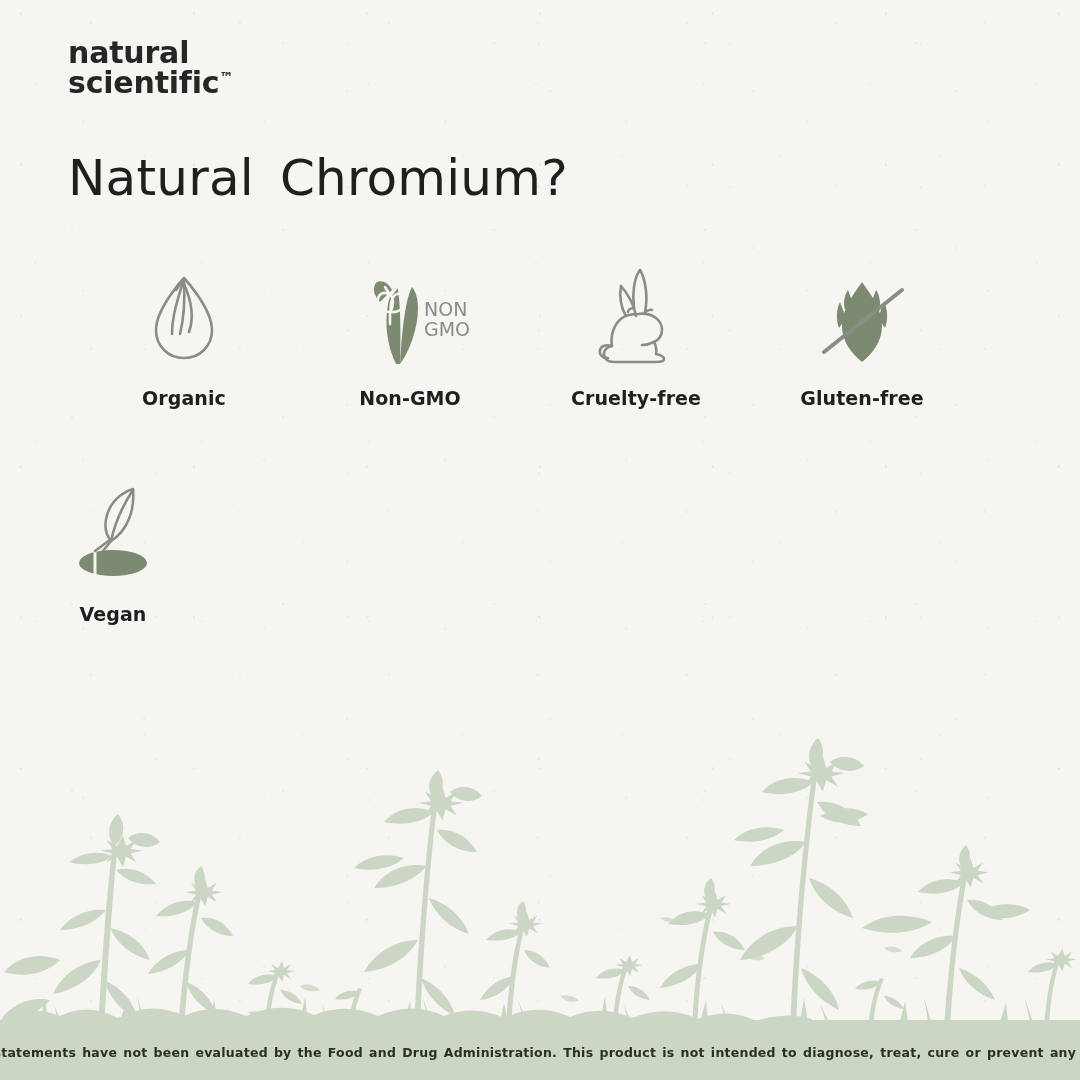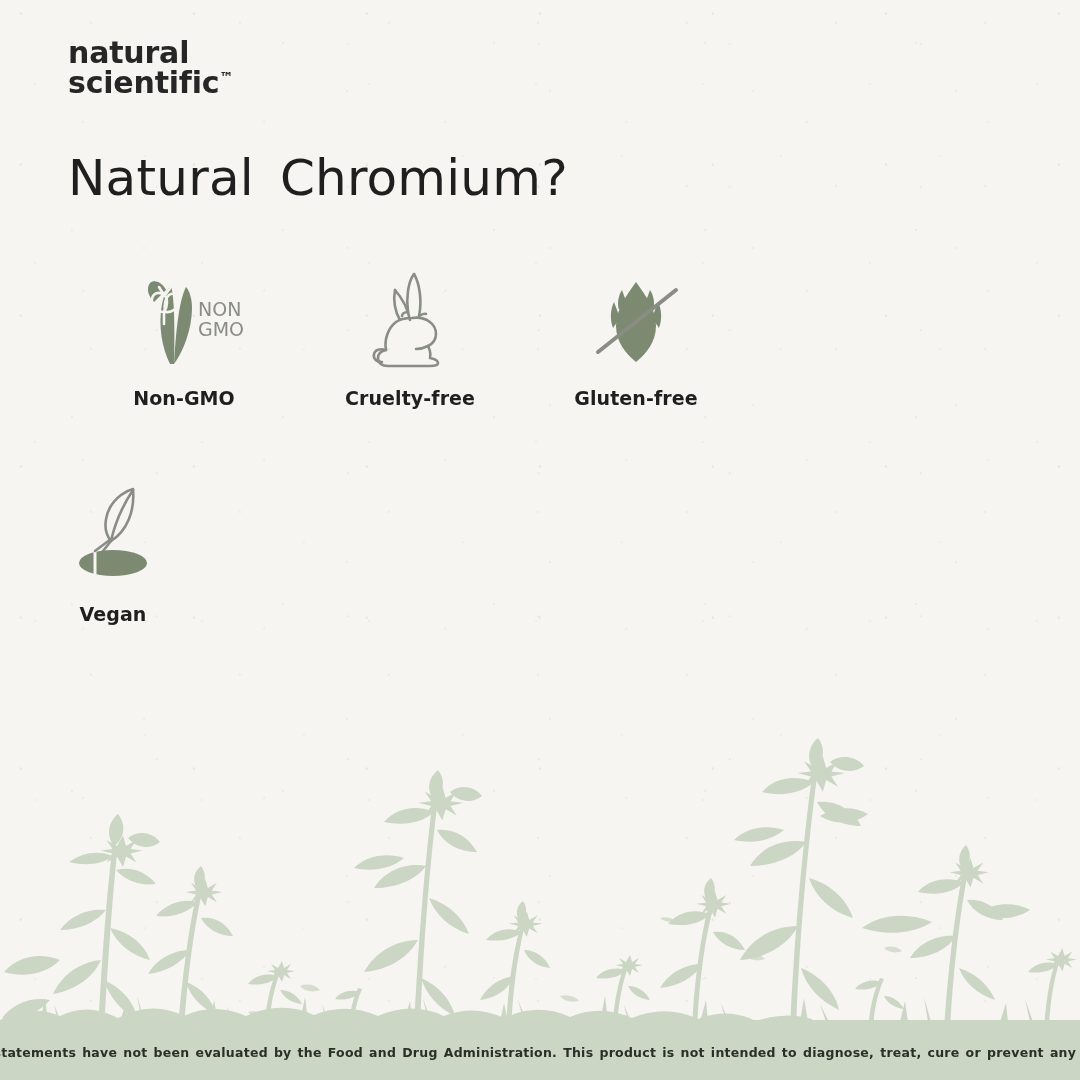--- a/index.html
+++ b/index.html
@@ -43,21 +43,21 @@
   }
 
   
   .badges{position:absolute;left:0;top:268px;width:1080px;}
   .badge-row{display:flex;}
   .badge-row.row1 .badge{width:226px;}
   .badge-row.row2 .badge{width:226px;}
   .badge-row.row1{padding-left:71px;}
   .badge-row.row2{margin-top:72px;}
   .badge{display:flex;flex-direction:column;align-items:center;}
-  .badge-icon{height:100px;display:flex;align-items:flex-start;justify-content:center;}
+  .badge-icon{height:100px;display:flex;align-items:flex-end;justify-content:center;}
   .badge-label{
     margin-top:19px;font-size:19px;font-weight:700;color:#1f1f1f;
     letter-spacing:.1px;white-space:pre;
   }
   .badge.vegan .badge-label,
   .badge.recyclable .badge-label,
   .badge.agro .badge-label{margin-top:22px;}
 
   
   .botanical{position:absolute;left:0;bottom:0;width:1080px;height:420px;z-index:2;}
@@ -82,20 +82,34 @@
     <span class="brand-line">natural</span>
     <span class="brand-line brand-line2"><span>scientific</span><span class="tm">™</span></span>
   </div>
 
   <div class="headline">Natural  Chromium?</div>
 
   <div class="badges">
 
     <div class="badge-row row1">
 
+      <div class="badge organic">
+        <div class="badge-icon">
+          <svg width="84" height="100" viewBox="0 0 84 100">
+            <g fill="none" stroke="#8a8d84" stroke-width="2.6" stroke-linecap="round" stroke-linejoin="round">
+              <path d="M42 10 C42 10 14 40 14 62 C14 78 26 90 42 90 C58 90 70 78 70 62 C70 40 42 10 42 10 Z"></path>
+              <path d="M42 11 C36 30 30 48 30 66"></path>
+              <path d="M42 13 C43 32 42 50 38 66"></path>
+              <path d="M42 16 C50 34 52 50 47 64"></path>
+              <path d="M42 11 L34 22"></path>
+            </g>
+          </svg>
+        </div>
+        <div class="badge-label">Organic</div>
+      </div>
 
       <div class="badge nongmo">
         <div class="badge-icon">
           <svg width="120" height="100" viewBox="0 0 120 100">
             <g fill="#7d8a72">
               <path d="M46 96 C38 80 34 58 38 36 C40 26 44 20 47 18 C50 28 51 56 50 96 Z"></path>
               <path d="M50 96 C60 82 68 60 68 40 C68 30 65 22 62 19 C56 30 52 58 50 96 Z"></path>
               <path d="M30 34 C24 28 22 20 26 15 C30 11 38 14 42 22 C38 26 34 30 30 34 Z"></path>
             </g>
             <g fill="none" stroke="#f6f5f2" stroke-width="2.6" stroke-linecap="round" stroke-linejoin="round">

